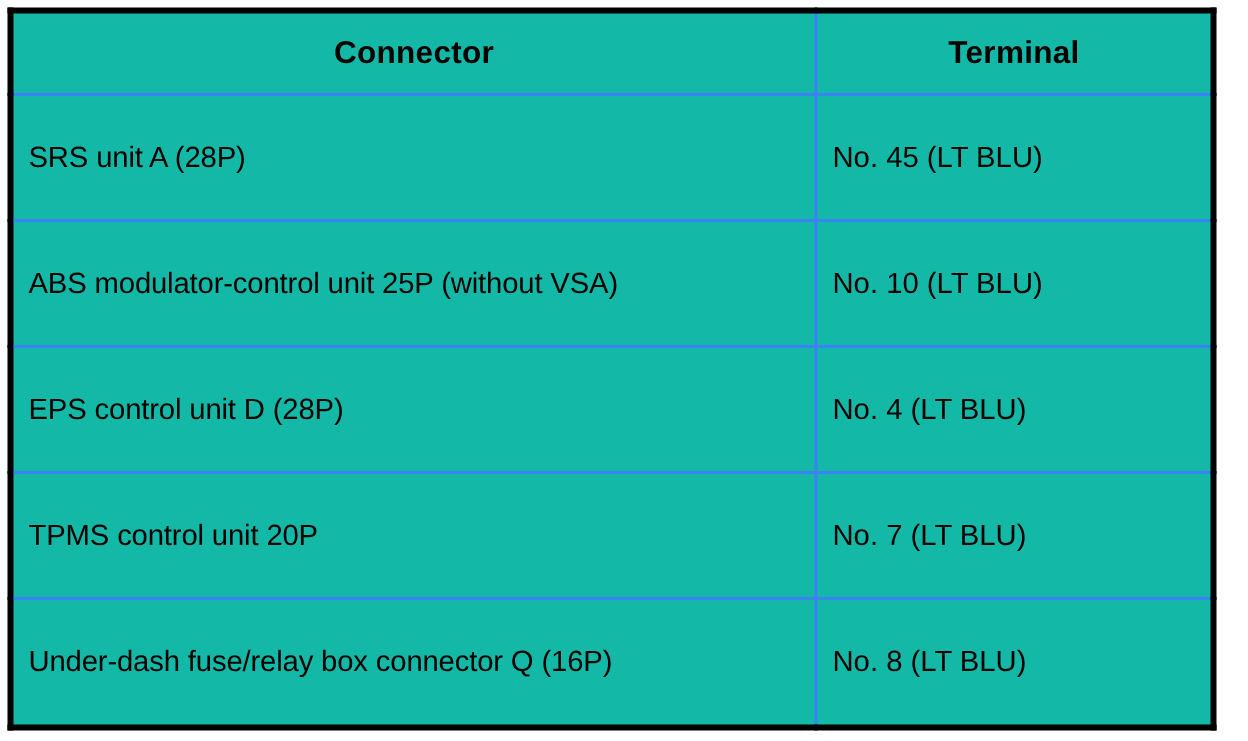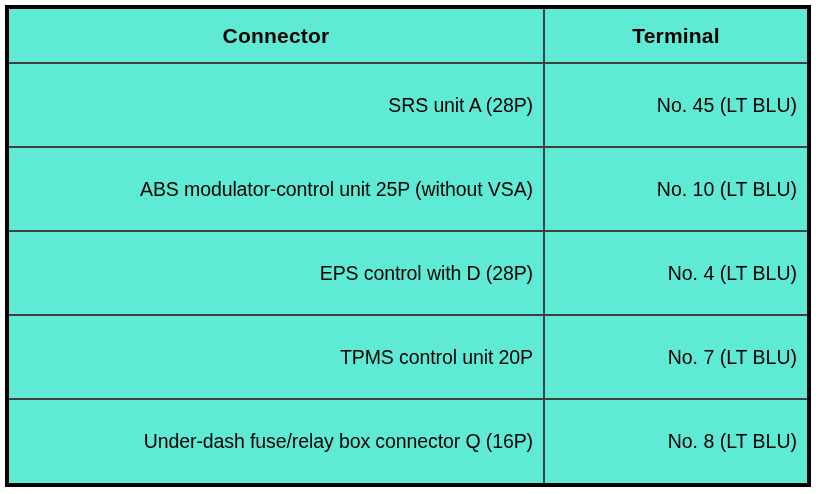--- a/index.html
+++ b/index.html
@@ -28,35 +28,35 @@
     border-collapse: collapse;
     table-layout: fixed;
     border: 4px solid #000000;
     background: #ffffff;
   }
   table.spec-table col.col-connector { width: 537px; }
   table.spec-table col.col-terminal  { width: 265px; }
 
   table.spec-table th,
   table.spec-table td {
-    border: 2px solid #404040;
+    border: 2px solid #3b82f6;
     padding: 0 10px;
     vertical-align: middle;
-    background: #5eead4;
+    background: #14b8a6;
   }
   table.spec-table thead th {
     height: 53px;
     text-align: center;
     font-weight: bold;
     font-size: 21px;
     letter-spacing: 0.2px;
   }
   table.spec-table tbody td {
     height: 53px;
-    text-align: right;
+    text-align: left;
     font-weight: normal;
     font-size: 19.5px;
     white-space: nowrap;
     letter-spacing: -0.1px;
   }
   table.spec-table tbody td.cell-terminal {
     letter-spacing: 0;
   }
 </style>
 </head>
@@ -77,21 +77,21 @@
     <tbody>
       <tr>
         <td class="cell-connector">SRS unit A (28P)</td>
         <td class="cell-terminal">No. 45 (LT BLU)</td>
       </tr>
       <tr>
         <td class="cell-connector">ABS modulator-control unit 25P (without VSA)</td>
         <td class="cell-terminal">No. 10 (LT BLU)</td>
       </tr>
       <tr>
-        <td class="cell-connector">EPS control with D (28P)</td>
+        <td class="cell-connector">EPS control unit D (28P)</td>
         <td class="cell-terminal">No. 4 (LT BLU)</td>
       </tr>
       <tr>
         <td class="cell-connector">TPMS control unit 20P</td>
         <td class="cell-terminal">No. 7 (LT BLU)</td>
       </tr>
       <tr>
         <td class="cell-connector">Under-dash fuse/relay box connector Q (16P)</td>
         <td class="cell-terminal">No. 8 (LT BLU)</td>
       </tr>

